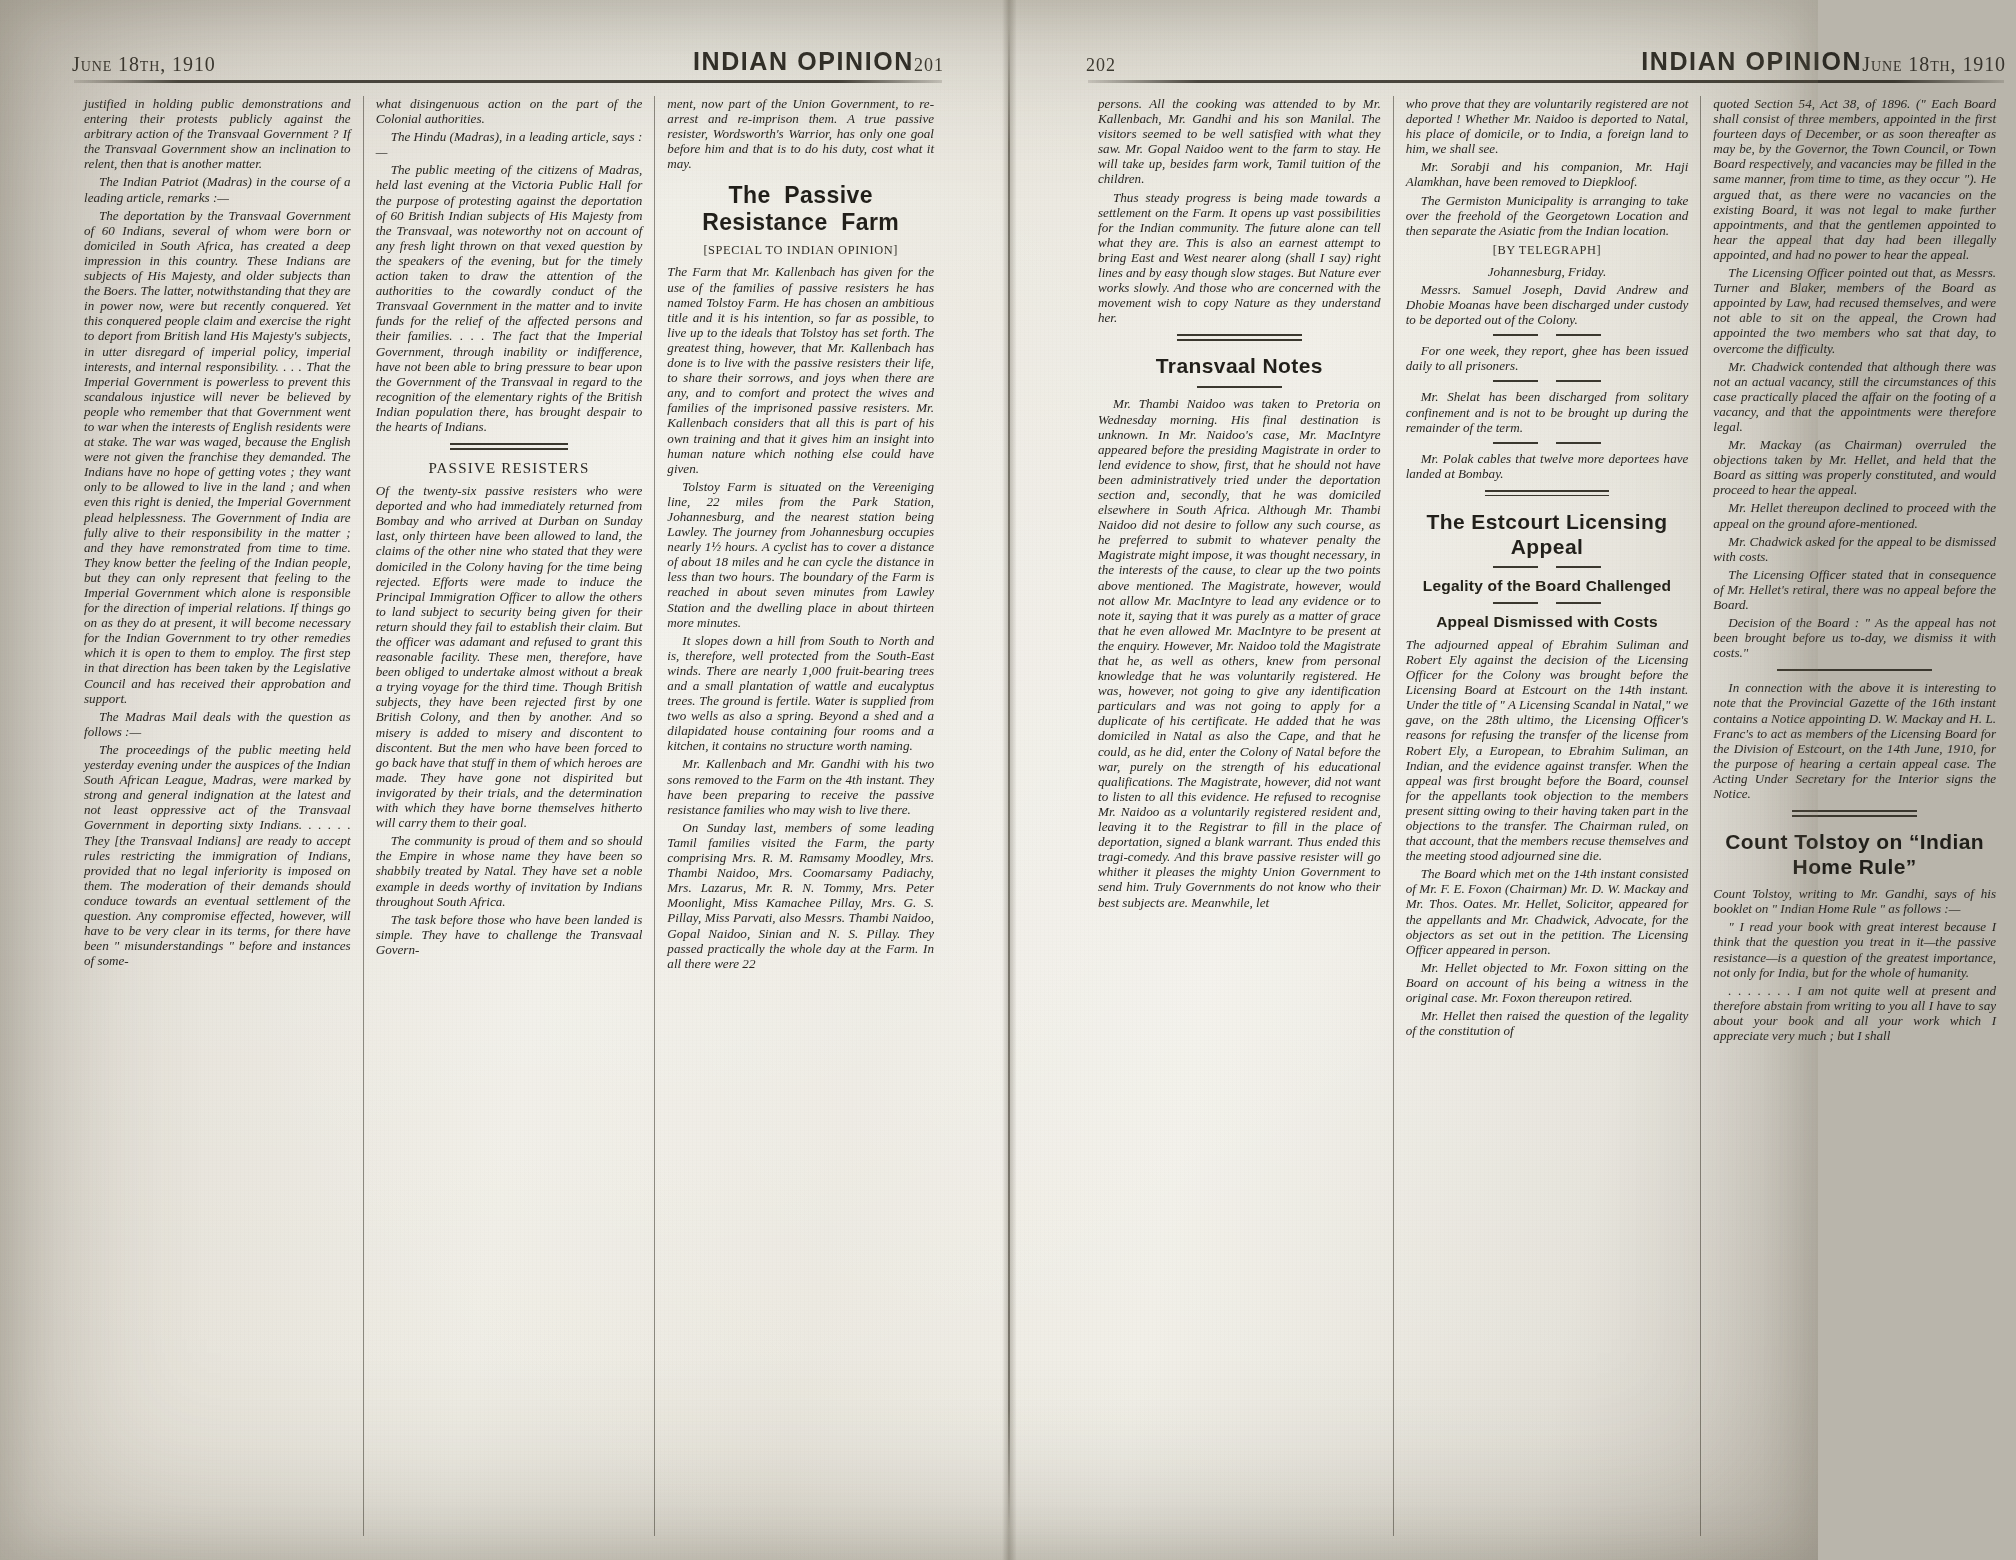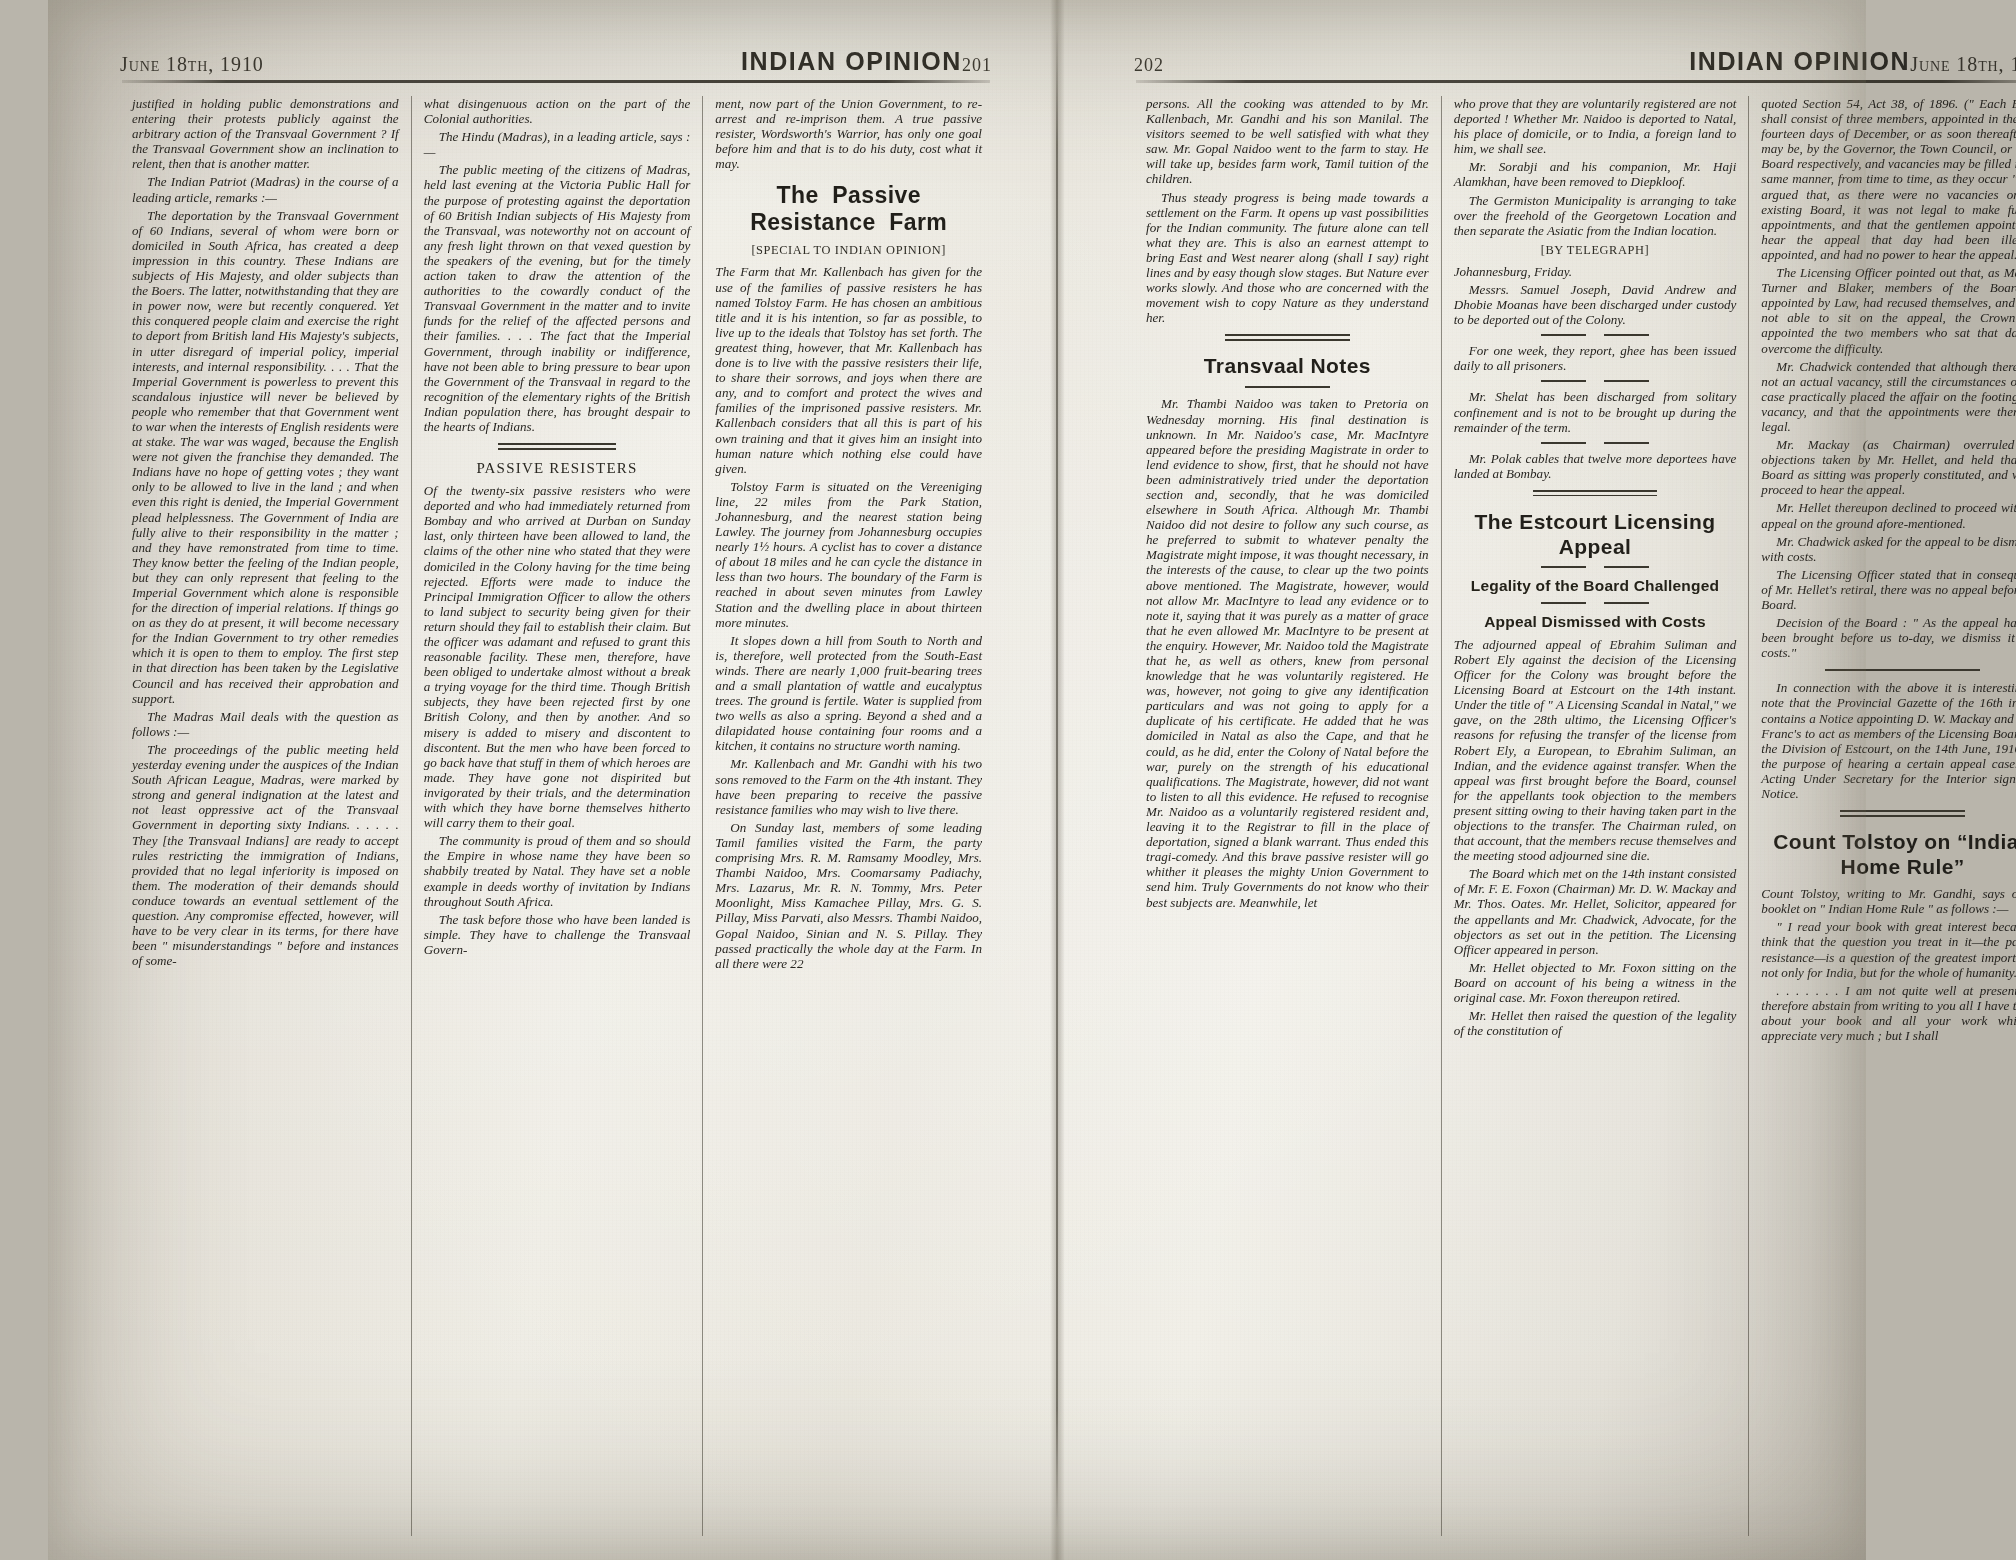--- a/index.html
+++ b/index.html
@@ -7,21 +7,20 @@
     width:2016px;height:1560px;
     background:#b9b5ab;
     font-family:"Liberation Serif", serif;
     overflow:hidden;
   }
   .spread{position:relative;width:1818px;height:1560px;
     background:
       radial-gradient(ellipse at 30% 40%, rgba(255,255,255,0.30), rgba(255,255,255,0) 62%),
       radial-gradient(ellipse at 72% 60%, rgba(255,255,255,0.26), rgba(255,255,255,0) 60%),
       linear-gradient(100deg,#cfcac0 0%,#e3dfd6 14%,#eeece4 34%,#e9e6dd 50%,#efedE5 66%,#e2dfd6 86%,#c8c3b9 100%);
-    margin-left: 48px;
   }
   
   .grain{position:absolute;inset:0;pointer-events:none;opacity:.30;
     background-image:
       repeating-linear-gradient(0deg, rgba(120,112,96,.05) 0 1px, rgba(255,255,255,0) 1px 3px),
       repeating-linear-gradient(90deg, rgba(120,112,96,.04) 0 1px, rgba(255,255,255,0) 1px 4px);}
   .vignette{position:absolute;inset:0;pointer-events:none;
     box-shadow:inset 0 0 150px 42px rgba(92,85,70,.30), inset 0 0 46px 10px rgba(90,83,68,.18);}
 
   
@@ -154,21 +153,21 @@
         <h2 class="h-art">Transvaal Notes</h2>
         <div class="div-s"></div>
         <p class="p">Mr. Thambi Naidoo was taken to Pretoria on Wednesday morning. His final destination is unknown. In Mr. Naidoo's case, Mr. MacIntyre appeared before the presiding Magistrate in order to lend evidence to show, first, that he should not have been administratively tried under the deportation section and, secondly, that he was domiciled elsewhere in South Africa. Although Mr. Thambi Naidoo did not desire to follow any such course, as he preferred to submit to whatever penalty the Magistrate might impose, it was thought necessary, in the interests of the cause, to clear up the two points above mentioned. The Magistrate, however, would not allow Mr. MacIntyre to lead any evidence or to note it, saying that it was purely as a matter of grace that he even allowed Mr. MacIntyre to be present at the enquiry. However, Mr. Naidoo told the Magistrate that he, as well as others, knew from personal knowledge that he was voluntarily registered. He was, however, not going to give any identification particulars and was not going to apply for a duplicate of his certificate. He added that he was domiciled in Natal as also the Cape, and that he could, as he did, enter the Colony of Natal before the war, purely on the strength of his educational qualifications. The Magistrate, however, did not want to listen to all this evidence. He refused to recognise Mr. Naidoo as a voluntarily registered resident and, leaving it to the Registrar to fill in the place of deportation, signed a blank warrant. Thus ended this tragi-comedy. And this brave passive resister will go whither it pleases the mighty Union Government to send him. Truly Governments do not know who their best subjects are. Meanwhile, let</p>
       </div>
 
       <div class="col">
         <p class="p noind">who prove that they are voluntarily registered are not deported ! Whether Mr. Naidoo is deported to Natal, his place of domicile, or to India, a foreign land to him, we shall see.</p>
         <p class="p">Mr. Sorabji and his companion, Mr. Haji Alamkhan, have been removed to Diepkloof.</p>
         <p class="p">The Germiston Municipality is arranging to take over the freehold of the Georgetown Location and then separate the Asiatic from the Indian location.</p>
         <div class="byline">[BY TELEGRAPH]</div>
-        <div class="p" style="text-align:left;text-indent:0">Johannesburg, Friday.</div>
+        <div class="p" style="text-align:center;text-indent:0">Johannesburg, Friday.</div>
         <p class="p">Messrs. Samuel Joseph, David Andrew and Dhobie Moanas have been discharged under custody to be deported out of the Colony.</p>
         <div class="div-t"></div>
         <p class="p">For one week, they report, ghee has been issued daily to all prisoners.</p>
         <div class="div-t"></div>
         <p class="p">Mr. Shelat has been discharged from solitary confinement and is not to be brought up during the remainder of the term.</p>
         <div class="div-t"></div>
         <p class="p">Mr. Polak cables that twelve more deportees have landed at Bombay.</p>
         <div class="div-d"></div>
         <h2 class="h-art">The Estcourt Licensing Appeal</h2>
         <div class="div-t"></div>

